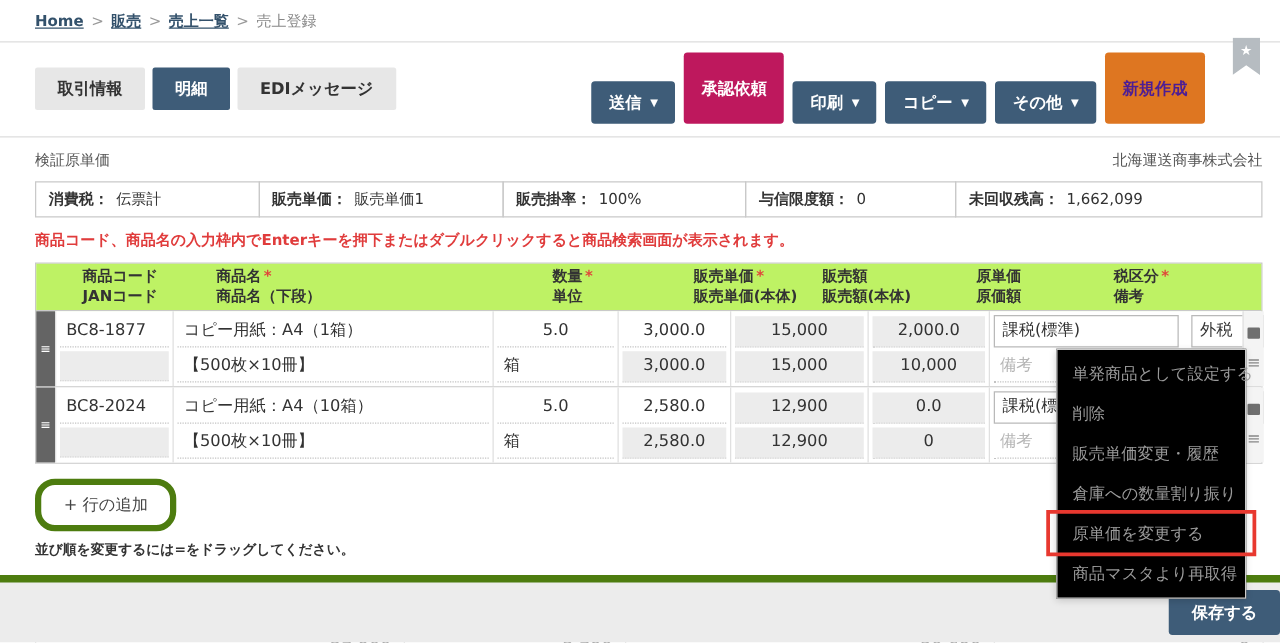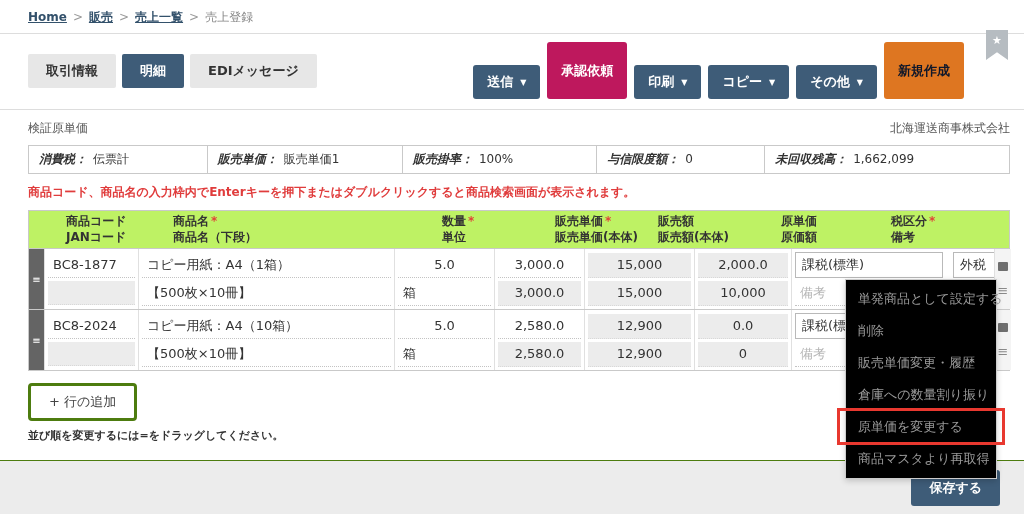--- a/index.html
+++ b/index.html
@@ -15,34 +15,34 @@
   .crumbbar .sep { margin: 0 6px; color:#999; }
   .crumbbar .current { color:#888; }
   
   .toolbar { display:flex; justify-content:space-between; align-items:center; padding: 8px 60px 10px 28px; border-bottom:1px solid #ddd; }
   .tabs { display:flex; gap:6px; }
   .tab { border:none; background:#e7e7e7; color:#333; font-weight:600; font-size:13px; padding:8px 18px; border-radius:2px; cursor:pointer; font-family:inherit; }
   .tab.active { background:#3e5c78; color:#fff; }
   .actions { display:flex; gap:7px; }
   .btn { border:none; border-radius:3px; font-weight:700; font-size:13px; padding:8px 14px; cursor:pointer; font-family:inherit; display:flex; align-items:center; gap:7px; }
   .btn.navy { background:#3e5c78; color:#fff;margin-top:23px; }
-  .btn.orange { background:#de7621; color:#0f172a; }
+  .btn.orange { background:#de7621; color:#4c1d95; }
   .btn.disabled { background:#be185d; color:#fff; cursor:default; }
   .caret { font-size:8px; line-height:1; position:relative; top:1px; }
   
   .bookmark { position:absolute; top:30px; right:16px; width:22px; height:30px; background:#b6bcc1; z-index:10;
     clip-path: polygon(0 0,100% 0,100% 100%,50% 74%,0 100%); text-align:center; cursor:pointer; }
   .bookmark span { color:#fff; font-size:11px; line-height:22px; }
   
   .subheader { display:flex; justify-content:space-between; padding:10px 14px 6px 28px; font-size:12px; color:#555; }
   
   .infostrip { display:flex; margin:2px 14px 0 28px; }
   .infocell { border:1px solid #c9c9c9; margin-left:-1px; padding:5px 10px; font-size:12px; white-space:nowrap; overflow:hidden; }
   .infocell:first-child { margin-left:0; }
-  .infocell b { margin-right:6px;font-style:italic; }
+  .infocell b { margin-right:6px; }
   .ic0{width:184px}.ic1{width:201px}.ic2{width:200px}.ic3{width:173px}.ic4{width:252px}
   
   .notice { margin:10px 28px 0; color:#e03c3c; font-size:12px; font-weight:600; }
   
   .items { margin:9px 14px 0 28px; border:1px solid #c9c9c9; }
   .ihead { display:flex; background:#bef264; font-size:12px; font-weight:700; border-bottom:1px solid #c9c9c9;gap:13px; }
   .hc { padding:3px 8px; line-height:1.3; }
   .hc .req { color:#e0443a; margin-left:2px; }
   .hc div { white-space:nowrap; }
   .c-handle{width:15px;flex:none}.c-code{width:94px;flex:none}.c-name{width:256px;flex:none}
@@ -61,38 +61,38 @@
   .selbox { width:100%; border:1px solid #b9b9b9; background:#fff; padding:3px 6px; font-size:13px; min-height:24px; line-height:18px; white-space:nowrap; cursor:pointer; }
   .taxline { display:flex; gap:10px; }
   .taxline .t1 { width:148px; flex:none; }
   .taxline .t2 { width:58px; flex:none; }
   .placeholder { color:#b5b5b5; }
   .iconcol { background:#f4f4f4; display:flex; flex-direction:column; align-items:center; justify-content:space-around; padding:6px 0; border-left:1px solid #e0e0e0; }
   .memo-ic { width:10px; height:9px; background:#6f6f6f; border-radius:1px; cursor:pointer; }
   .lines-ic { color:#8a8a8a; font-size:13px; line-height:10px; cursor:pointer; }
   
   .addwrap { margin:12px 28px 0; }
-  .addbtn { background:#fff; border:3px solid #4d7c0f; border-radius:4px; padding:7px 18px; font-size:13px; color:#444; cursor:pointer; font-family:inherit; }
+  .addbtn { background:#fff; border:5px solid #4d7c0f; border-radius:16px; padding:7px 18px; font-size:13px; color:#444; cursor:pointer; font-family:inherit; }
   .hint { margin:7px 28px 0; font-size:11px; font-weight:600; color:#333; }
   
   .currency { margin:16px 14px 0 28px; text-align:right; font-size:12px; color:#333; }
   .sg { display:grid; border-left:1px solid #c9c9c9; border-top:1px solid #c9c9c9; margin:2px 14px 0 28px; }
   .sg1 { grid-template-columns:295px 177px 295px 215px; }
   .sg2 { grid-template-columns:385px 312px 127px 158px; }
   .sc { border-right:1px solid #c9c9c9; border-bottom:1px solid #c9c9c9; padding:3px 8px; font-size:12px; white-space:nowrap; overflow:hidden; }
   .sc.h { background:#e9e9e9; font-weight:700; }
   .sc.v { font-size:14px; text-align:right; padding:4px 10px; }
   
   .menu { position:absolute; left:845px; top:279px; width:152px; background:#000000; border:1px solid #ccc;
     box-shadow:0 2px 6px rgba(0,0,0,.18); z-index:60; padding:3px 0; }
   .mi { padding:7px 12px; font-size:13px; color:#9b9b9b; white-space:nowrap; cursor:pointer; position:relative; }
   .redbox { position:absolute; left:-9px; right:-9px; top:-3px; bottom:-2px; border:3px solid #e8382f; pointer-events:none; }
   
-  .footer { position:absolute; left:0; right:0; bottom:0; height:54px; background:#ececec; border-top:1px solid #4d7c0f;
-    z-index:50; display:flex; align-items:center; justify-content:flex-end; padding-right:24px; }
+  .footer { position:absolute; left:0; right:0; bottom:0; height:54px; background:#ececec; border-top:6px solid #4d7c0f;
+    z-index:50; display:flex; align-items:center; justify-content:flex-end; }
   .savebtn { background:#3e5c78; color:#fff; border:none; border-radius:3px; font-weight:700; font-size:13px; padding:9px 18px; cursor:pointer; font-family:inherit; }
 </style>
 </head>
 <body>
 
 <div class="crumbbar">
   <a>Home</a><span class="sep">&gt;</span><a>販売</a><span class="sep">&gt;</span><a>売上一覧</a><span class="sep">&gt;</span><span class="current">売上登録</span>
 </div>
 
 <div class="toolbar">

